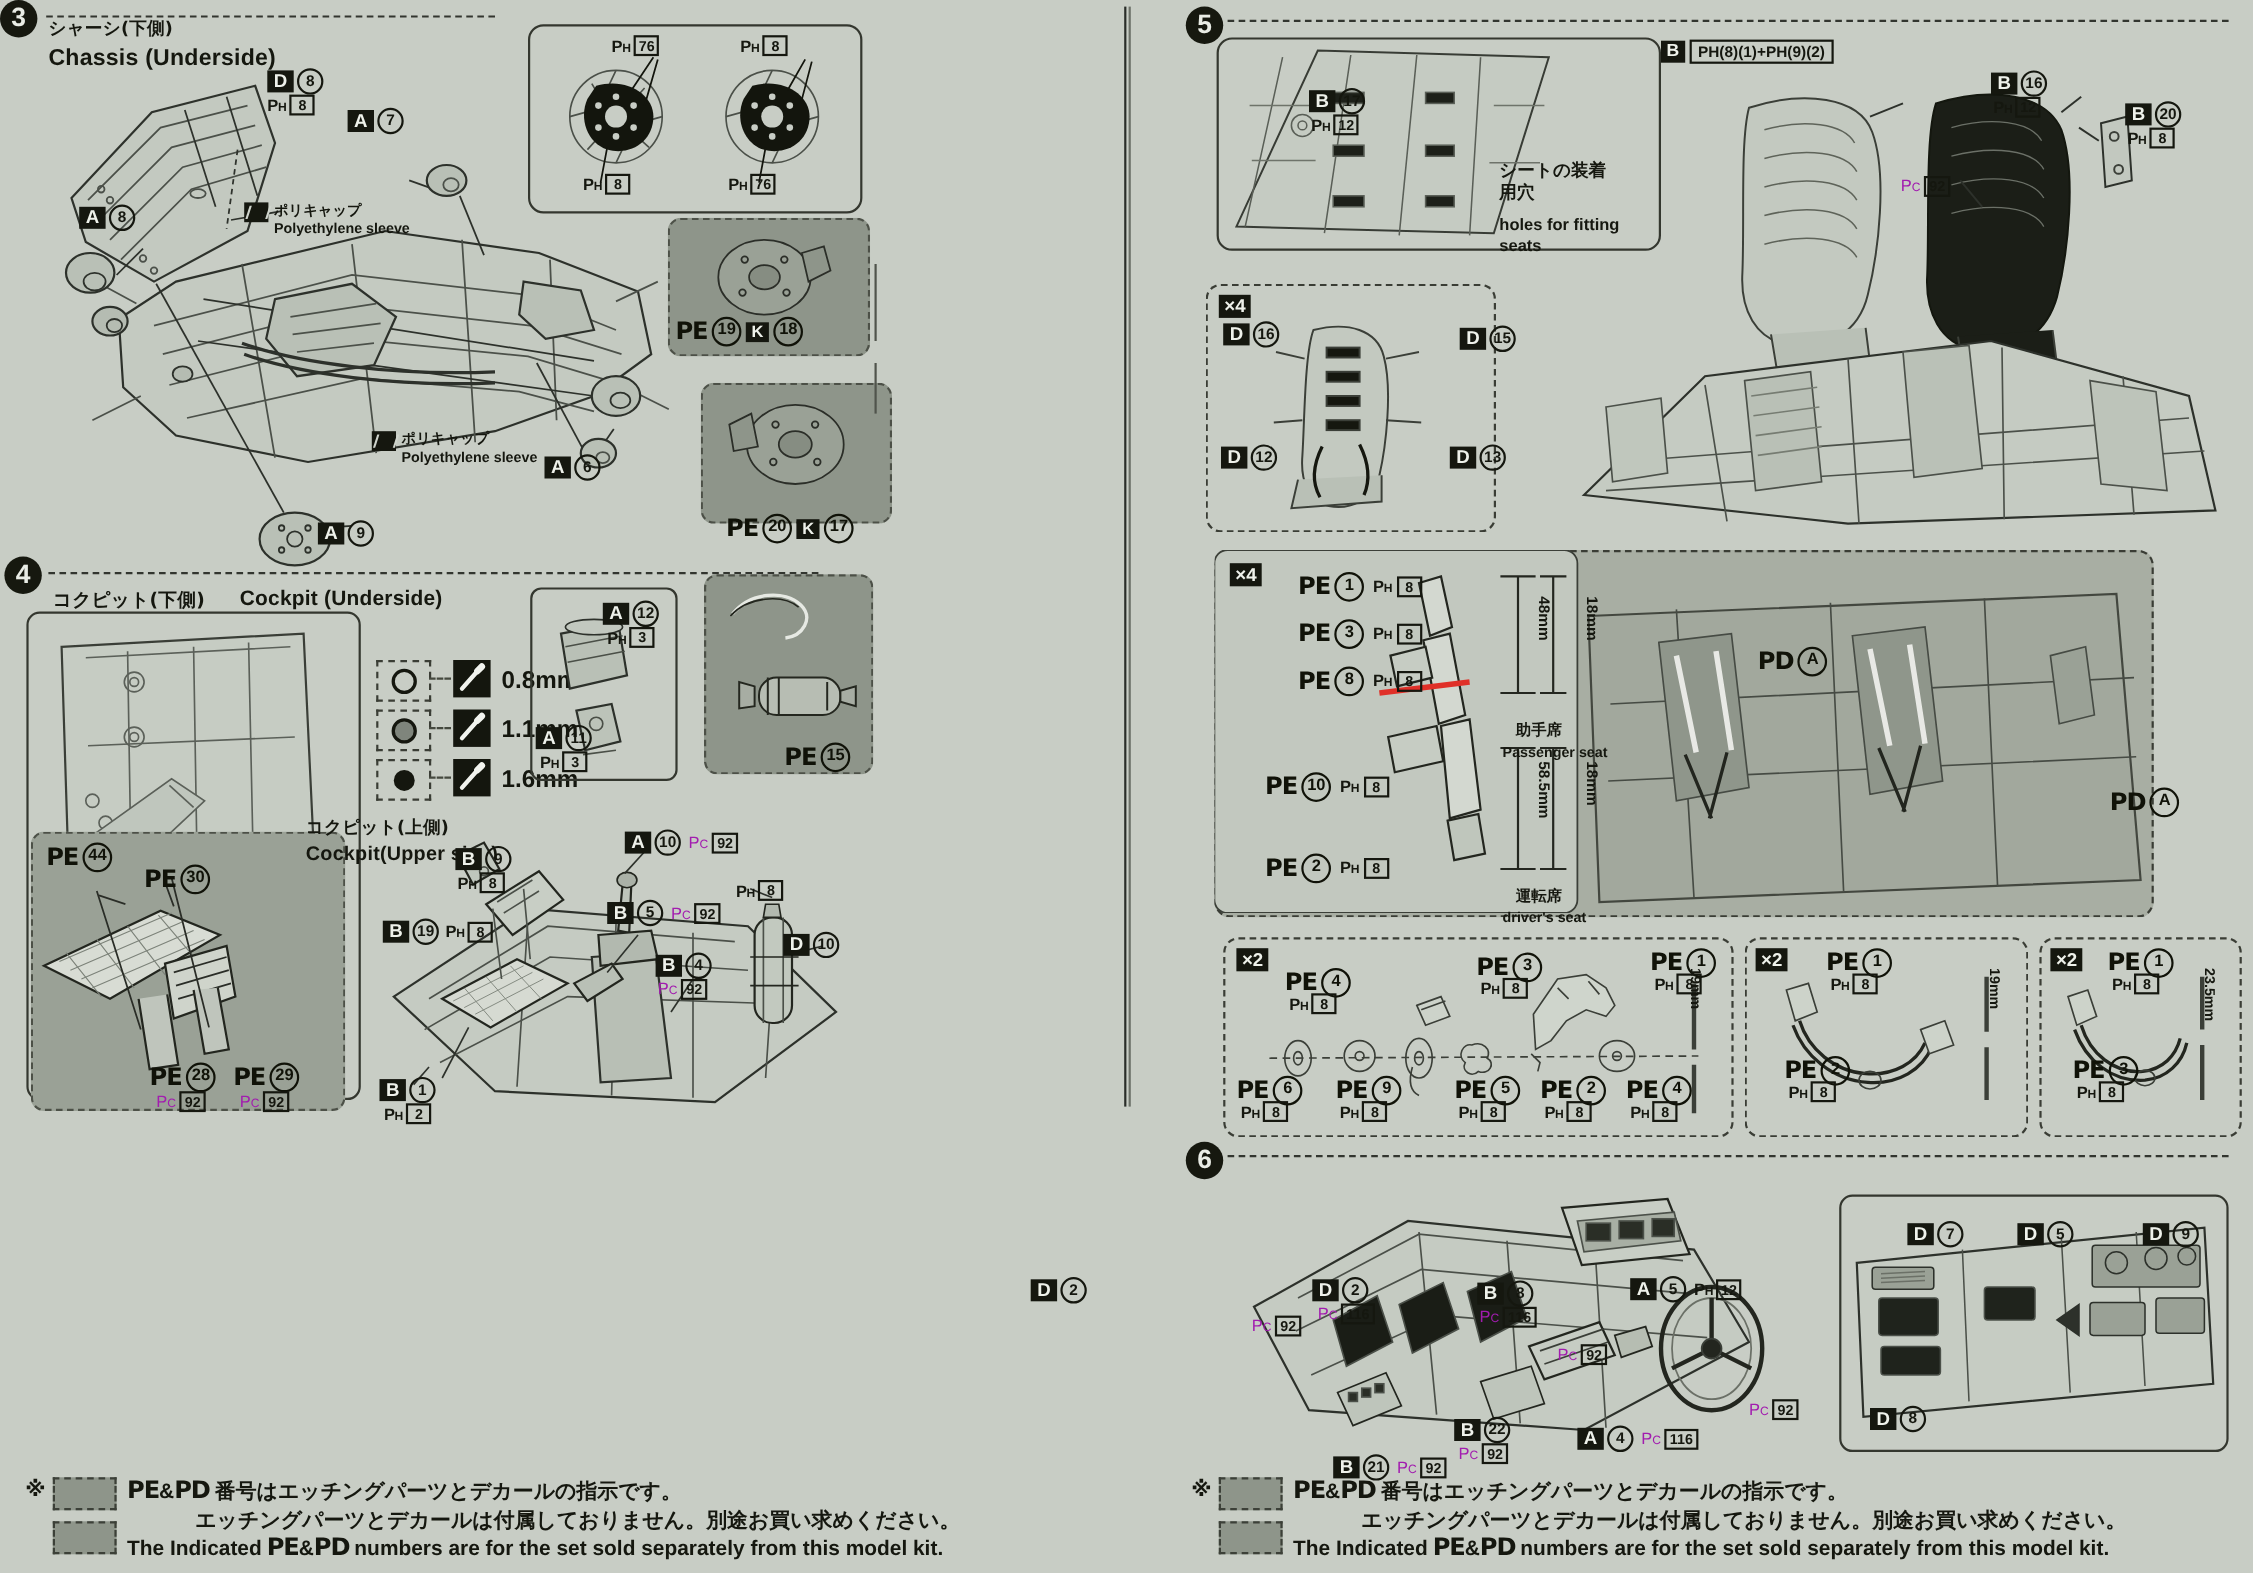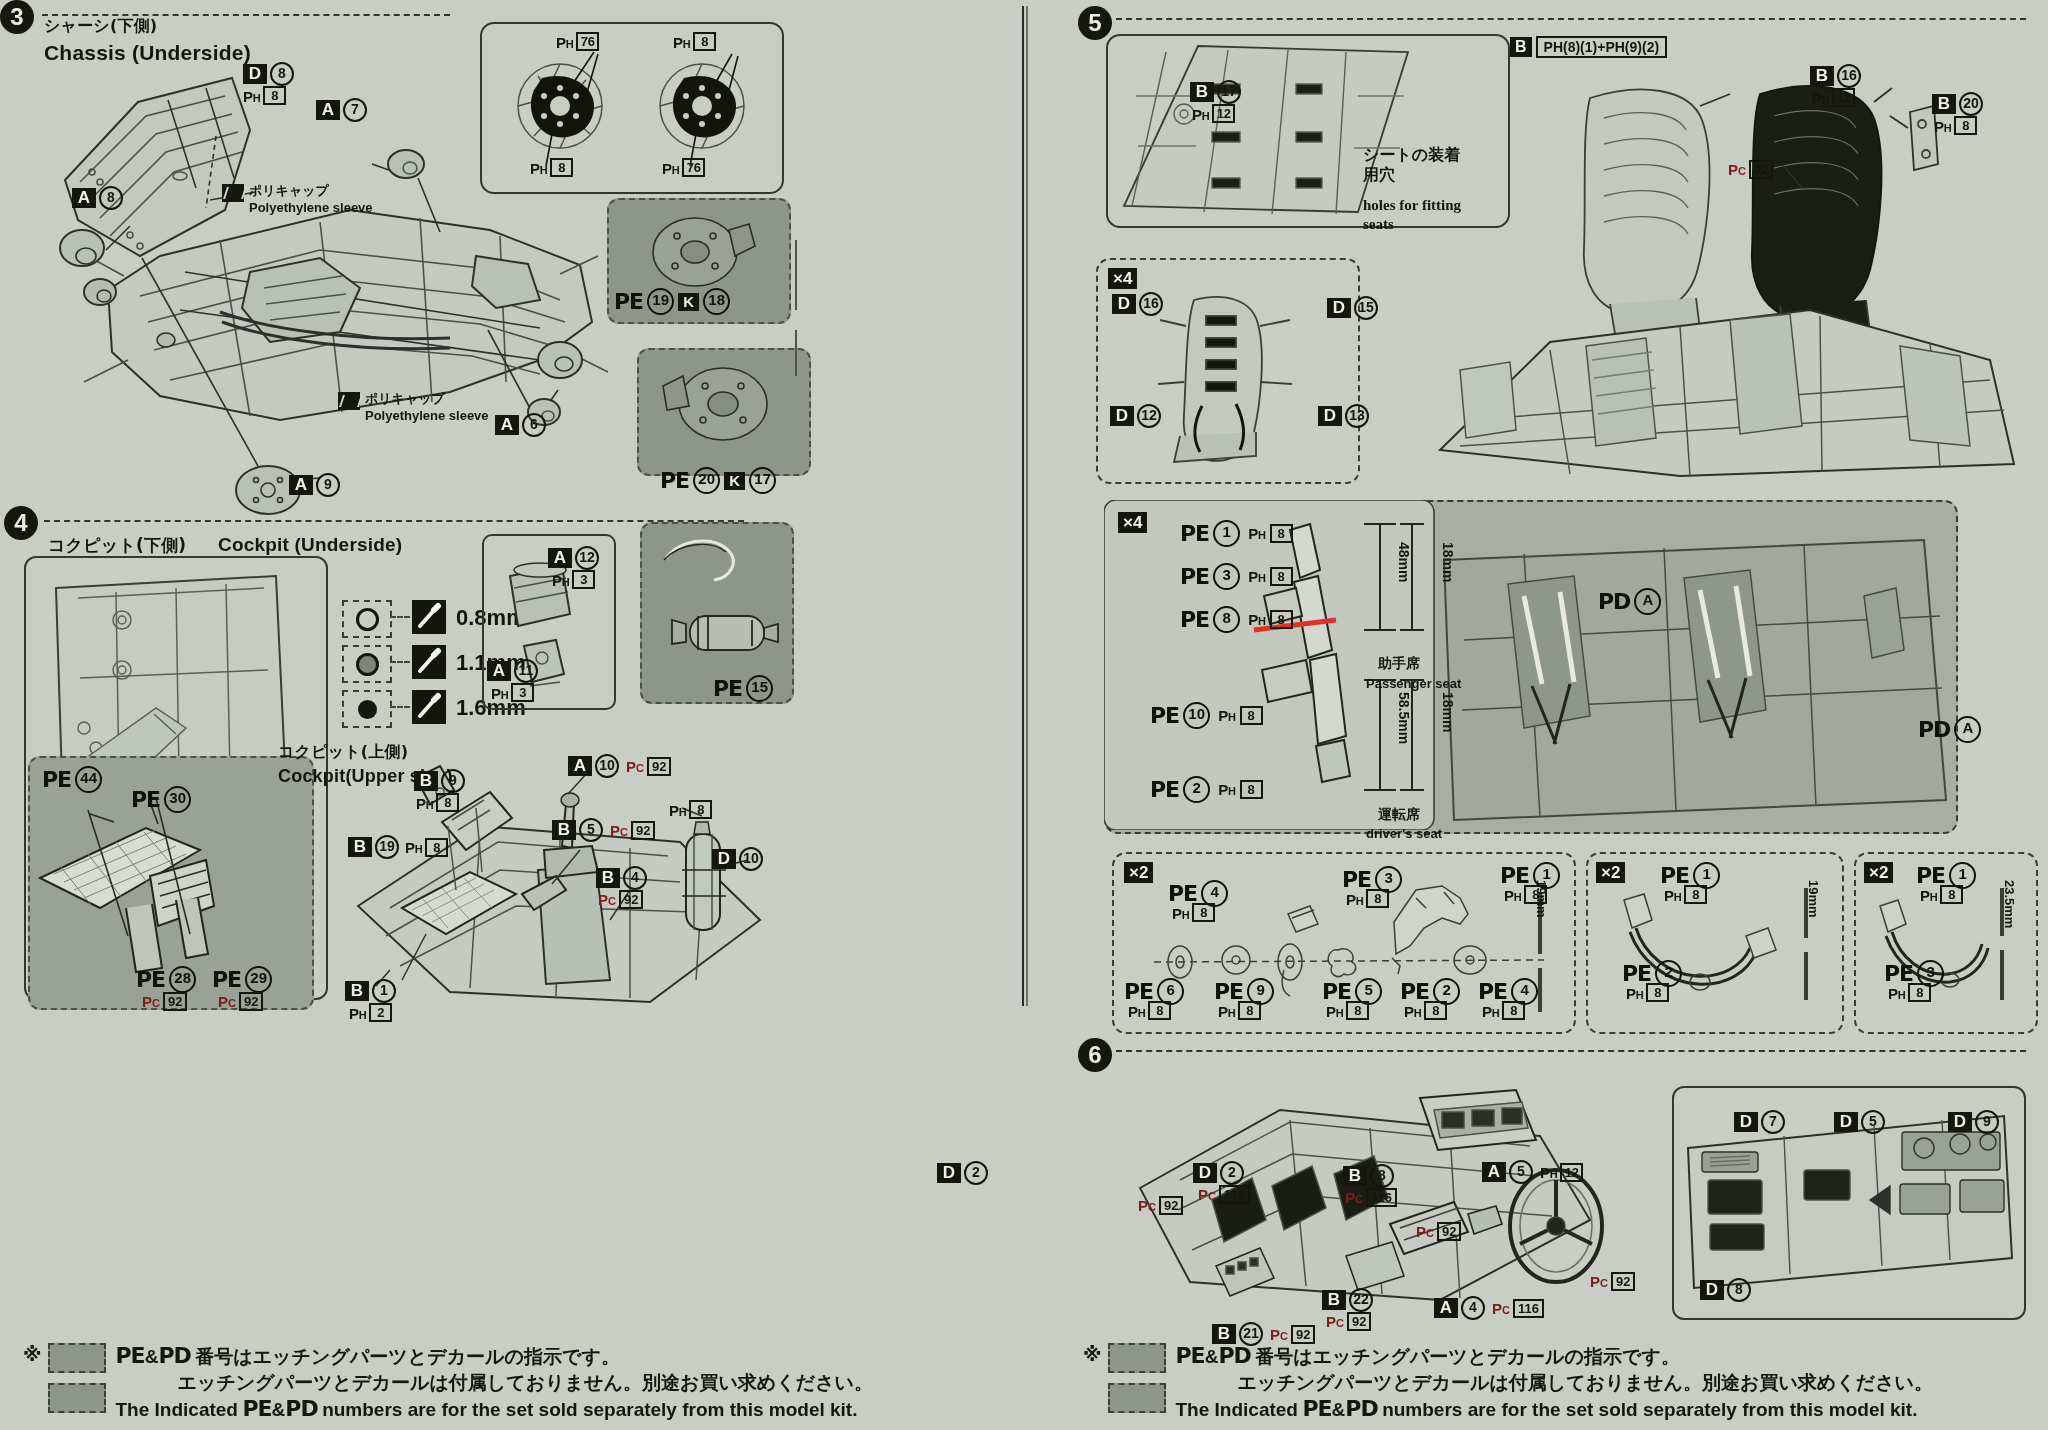--- a/index.html
+++ b/index.html
@@ -19,21 +19,21 @@
   .tok{position:absolute;display:flex;align-items:center;gap:3px;white-space:nowrap;}
   .sq{display:inline-block;background:#15170f;color:#eef1ea;font-weight:bold;
       font-size:17px;line-height:20px;min-width:20px;text-align:center;padding:0 2px;}
   .circ{display:inline-block;border:2px solid #15170f;border-radius:50%;width:20px;height:20px;
         font-size:14px;font-weight:bold;line-height:19px;text-align:center;color:#15170f;}
   .phrow{position:absolute;display:flex;align-items:flex-end;gap:3px;white-space:nowrap;}
   .ph{font-size:15px;font-weight:bold;color:#15170f;letter-spacing:-.3px;}
   .phb{display:inline-block;border:2px solid #15170f;font-size:13px;font-weight:bold;
        line-height:15px;min-width:15px;text-align:center;padding:0 2px;color:#15170f;background:transparent;}
   .pcrow{position:absolute;display:flex;align-items:center;gap:3px;white-space:nowrap;}
-  .pc{font-size:15px;font-weight:bold;color:#7f1d1d;}
+  .pc{font-size:15px;font-weight:normal;color:#a21caf;}
   .pcb{display:inline-block;border:2px solid #15170f;font-size:13px;font-weight:bold;
        line-height:15px;padding:0 3px;text-align:center;color:#15170f;}
 
   
   .petok{position:absolute;display:flex;align-items:center;gap:4px;white-space:nowrap;}
   .pe{font-size:22px;font-weight:bold;color:#101208;font-family:"DejaVu Sans",sans-serif;letter-spacing:-1px;}
   .pecirc{display:inline-block;border:2.5px solid #101208;border-radius:50%;width:23px;height:23px;
           font-size:15px;font-weight:bold;line-height:20px;text-align:center;color:#101208;}
 
   .x2{position:absolute;background:#15170f;color:#eef1ea;font-weight:bold;font-size:17px;
@@ -584,21 +584,21 @@
           </g>
         <circle cx="76" cy="78" r="10"></circle>
           <circle cx="76" cy="78" r="4"></circle>
       </g>
     </svg>
   </div>
   <div class="note note-jp" style="left:1363px;top:145px;font-size:16px;">
     <span>シートの装着</span><br>
     <span>用穴</span>
   </div>
-  <div class="note" style="left:1363px;top:196px;font-size:15px;font-family:Liberation Serif, serif;">
+  <div class="note" style="left:1363px;top:196px;font-size:15px;">
     <span>holes for fitting</span><br>
     <span>seats</span>
   </div>
 
   <div class="selkey" style="left:1510px;top:36px;">
     <span class="selb">B</span>
     <span class="selbox">PH(8)(1)+PH(9)(2)</span>
   </div>
 
   <div class="art" style="left:1530px;top:58px;width:420px;height:300px;">

